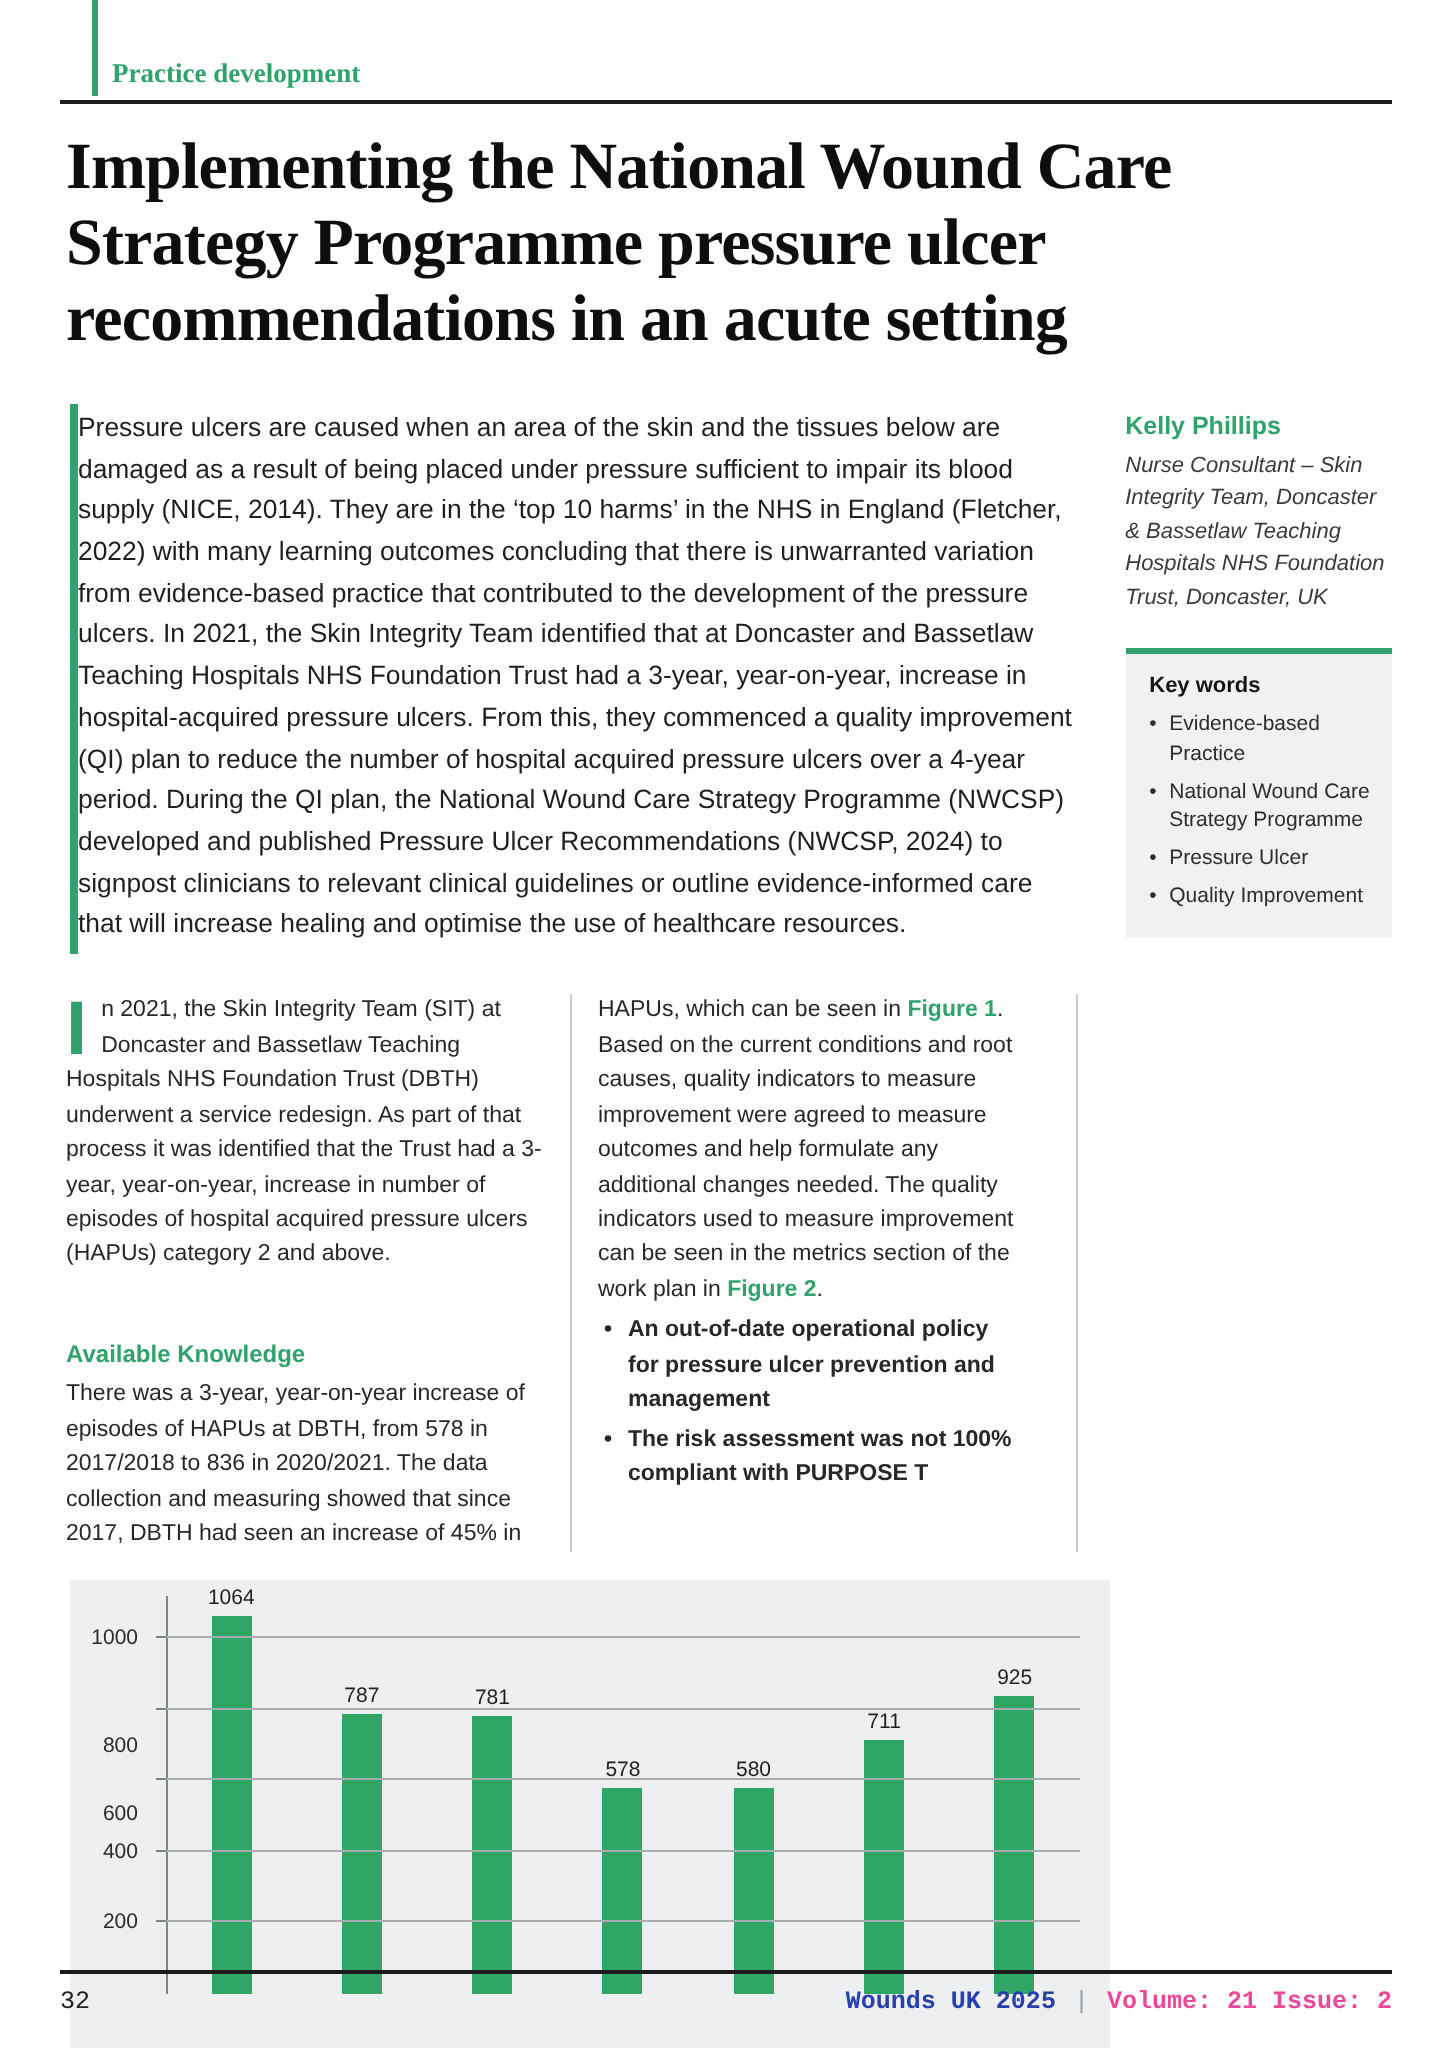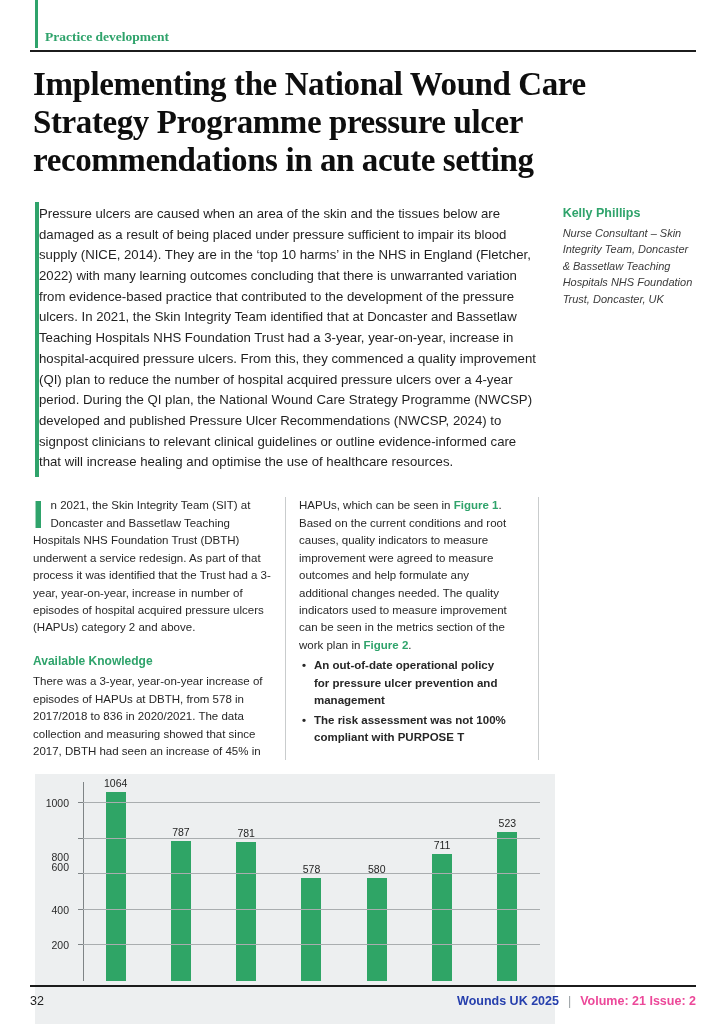--- a/index.html
+++ b/index.html
@@ -12,62 +12,62 @@
     --rule-gray:#c9cccd;
     --footer-blue:#2740ad;
   }
   *{margin:0;padding:0;box-sizing:border-box;}
   html,body{background:#fff;}
   .page{
     position:relative;width:724px;height:1024px;background:#fff;overflow:hidden;
     font-family:"Liberation Sans",sans-serif;color:var(--body-ink);
   }
   
-  .kicker{margin-left:35px;border-left:3px solid var(--green);height:48px;display:flex;align-items:flex-end;padding-left:7px;}
+  .kicker{margin-left:46px;border-left:3px solid var(--green);height:48px;display:flex;align-items:flex-end;padding-left:7px;}
   .kicker .kicker-text{font-family:"Liberation Serif",serif;font-weight:bold;color:var(--green);font-size:13.5px;padding-bottom:3px;}
   .top-rule{margin:2px 28px 0 30px;border-top:2px solid #1c1c1c;}
   .title{margin:14px 26px 0 33px;font-family:"Liberation Serif",serif;font-weight:bold;font-size:33px;line-height:1.15;letter-spacing:-0.4px;color:#0e0e0e;}
   
   .lede-row{display:flex;margin:22px 28px 0 35px;}
   .abstract{width:506px;border-left:4px solid var(--green);padding:2px 0 4px 0;font-size:13.2px;line-height:1.57;color:#1f1f1f;}
   .side{width:134px;margin-left:24px;}
   .author-name{color:var(--green);font-weight:bold;font-size:12.5px;margin-top:4px;}
   .affiliation{font-style:italic;font-size:11px;line-height:1.5;color:#3a3a3a;margin-top:5px;}
   .keywords{margin-top:17px;border-top:3px solid var(--green);background:var(--kw-bg);padding:10px 10px 14px 12px;}
   .kw-head{font-weight:bold;font-size:11px;color:#141414;}
   .kw-list{list-style:none;margin-top:6px;font-size:10.5px;line-height:1.4;color:#2d2d2d;}
   .kw-list li{position:relative;padding-left:10px;margin-top:4px;}
   .kw-list li::before{content:"\2022";position:absolute;left:0;}
   
   .columns{display:flex;margin:20px 28px 0 33px;min-height:238px;}
   .col{width:253px;font-size:11.5px;line-height:1.52;color:#272727;}
   .col-left{padding-right:13px;border-right:1px solid var(--rule-gray);}
   .col-right{padding-left:13px;padding-right:29px;border-right:1px solid var(--rule-gray);}
   .dropcap{float:left;color:var(--green);font-weight:bold;font-size:38px;line-height:0.82;margin:3px 7px 0 0;}
-  .subhead{color:var(--green);font-weight:bold;font-size:12px;margin:15px 0 3px;}
+  .subhead{color:var(--green);font-weight:bold;font-size:12px;margin:31px 0 3px;}
   .p-indent{text-indent:15px;}
   .bullets{list-style:none;margin-top:3px;font-weight:bold;}
   .bullets li{position:relative;padding-left:15px;margin-top:2px;}
   .bullets li::before{content:"\2022";position:absolute;left:3px;}
   .figref{color:var(--green);font-weight:bold;}
   
   .figure-row{display:flex;margin:14px 26px 0 35px;}
   .chart-panel{position:relative;width:520px;height:257px;background:var(--panel-bg);flex:none;}
   .plot{position:absolute;left:48px;right:15px;top:15px;bottom:50px;}
   .plot::before{content:"";position:absolute;left:0;top:-7px;bottom:0;width:1px;background:#7f8486;}
   .gridline{position:absolute;left:0;right:0;height:1px;background:#a9adaf;}
   .ytick{position:absolute;left:-5px;width:5px;height:1px;background:#7f8486;}
   .bars{position:absolute;left:0;right:0;bottom:0;top:0;display:flex;align-items:flex-end;justify-content:space-around;}
   .bar-wrap{display:flex;flex-direction:column;align-items:center;width:14.28%;}
   .bar-value{font-size:10.5px;color:#1f1f1f;margin-bottom:3px;}
   .bar{width:20px;background:var(--bar-green);}
   .ylabels{position:absolute;left:0;width:42px;top:15px;bottom:50px;}
   .ylabel{position:absolute;right:8px;font-size:10.5px;color:#2a2a2a;transform:translateY(50%);}
   
-  .footer{position:absolute;left:30px;right:28px;bottom:16px;border-top:2px solid #1b1b1b;padding-top:7px;display:flex;justify-content:space-between;align-items:baseline;font-family:Liberation Sans, sans-serif;font-size:12.5px;color:#1f1f1f;}
+  .footer{position:absolute;left:30px;right:28px;bottom:16px;border-top:2px solid #1b1b1b;padding-top:7px;display:flex;justify-content:space-between;align-items:baseline;font-family:Liberation Mono, monospace;font-size:12.5px;color:#1f1f1f;}
   .footer-right{display:flex;align-items:baseline;gap:9px;}
   .journal{color:var(--footer-blue);font-weight:bold;}
   .footer-div{color:#9aa0a3;}
   .issue{font-weight:bold;color:#ec4899;}
 </style>
 </head>
 <body>
 
 <div class="page">
 
@@ -76,20 +76,29 @@
   </div>
   <div class="top-rule"></div>
 
   <h1 class="title">Implementing the National Wound Care Strategy Programme pressure ulcer recommendations in an acute setting</h1>
 
   <div class="lede-row">
     <div class="abstract">Pressure ulcers are caused when an area of the skin and the tissues below are damaged as a result of being placed under pressure sufficient to impair its blood supply (NICE, 2014). They are in the ‘top 10 harms’ in the NHS in England (Fletcher, 2022) with many learning outcomes concluding that there is unwarranted variation from evidence-based practice that contributed to the development of the pressure ulcers. In 2021, the Skin Integrity Team identified that at Doncaster and Bassetlaw Teaching Hospitals NHS Foundation Trust had a 3-year, year-on-year, increase in hospital-acquired pressure ulcers. From this, they commenced a quality improvement (QI) plan to reduce the number of hospital acquired pressure ulcers over a 4-year period. During the QI plan, the National Wound Care Strategy Programme (NWCSP) developed and published Pressure Ulcer Recommendations (NWCSP, 2024) to signpost clinicians to relevant clinical guidelines or outline evidence-informed care that will increase healing and optimise the use of healthcare resources.</div>
     <div class="side">
       <div class="author-name">Kelly Phillips</div>
       <div class="affiliation">Nurse Consultant – Skin Integrity Team, Doncaster &amp; Bassetlaw Teaching Hospitals NHS Foundation Trust, Doncaster, UK</div>
+      <div class="keywords">
+        <div class="kw-head">Key words</div>
+        <ul class="kw-list">
+          <li>Evidence-based Practice</li>
+          <li>National Wound Care Strategy Programme</li>
+          <li>Pressure Ulcer</li>
+          <li>Quality Improvement</li>
+        </ul>
+      </div>
     </div>
   </div>
 
   <div class="columns">
     <div class="col col-left">
       <p><span class="dropcap">I</span><span>n 2021, the Skin Integrity Team (SIT) at Doncaster and Bassetlaw Teaching Hospitals NHS Foundation Trust (DBTH) underwent a service redesign. As part of that process it was identified that the Trust had a 3-year, year-on-year, increase in number of episodes of hospital acquired pressure ulcers (HAPUs) category 2 and above.</span></p>
       <div class="subhead">Available Knowledge</div>
       <p>There was a 3-year, year-on-year increase of episodes of HAPUs at DBTH, from 578 in 2017/2018 to 836 in 2020/2021. The data collection and measuring showed that since 2017, DBTH had seen an increase of 45% in</p>
     </div>
     <div class="col col-right">
@@ -99,21 +108,21 @@
         <li>The risk assessment was not 100% compliant with PURPOSE T</li>
       </ul>
     </div>
   </div>
 
   <div class="figure-row">
     <div class="chart-panel">
       <div class="ylabels">
           <div class="ylabel" style="bottom: 178px;">1000</div>
           <div class="ylabel" style="bottom: 124px;">800</div>
-          <div class="ylabel" style="bottom: 114px;">600</div>
+          <div class="ylabel" style="bottom: 90px;">600</div>
           <div class="ylabel" style="bottom: 71px;">400</div>
           <div class="ylabel" style="bottom: 36px;">200</div>
         </div>
       <div class="plot">
         <div class="bars">
             <div class="bar-wrap">
               <div class="bar-value">1064</div>
               <div class="bar" style="height: 189px;"></div>
             </div>
             <div class="bar-wrap">
@@ -130,21 +139,21 @@
             </div>
             <div class="bar-wrap">
               <div class="bar-value">580</div>
               <div class="bar" style="height: 103px;"></div>
             </div>
             <div class="bar-wrap">
               <div class="bar-value">711</div>
               <div class="bar" style="height: 127px;"></div>
             </div>
             <div class="bar-wrap">
-              <div class="bar-value">523</div>
+              <div class="bar-value">925</div>
               <div class="bar" style="height: 149px;"></div>
             </div>
           </div>
       <div class="gridline" style="bottom: 178px;"></div>
           <div class="ytick" style="bottom: 178px;"></div>
           <div class="gridline" style="bottom: 142px;"></div>
           <div class="ytick" style="bottom: 142px;"></div>
           <div class="gridline" style="bottom: 107px;"></div>
           <div class="ytick" style="bottom: 107px;"></div>
           <div class="gridline" style="bottom: 71px;"></div>

